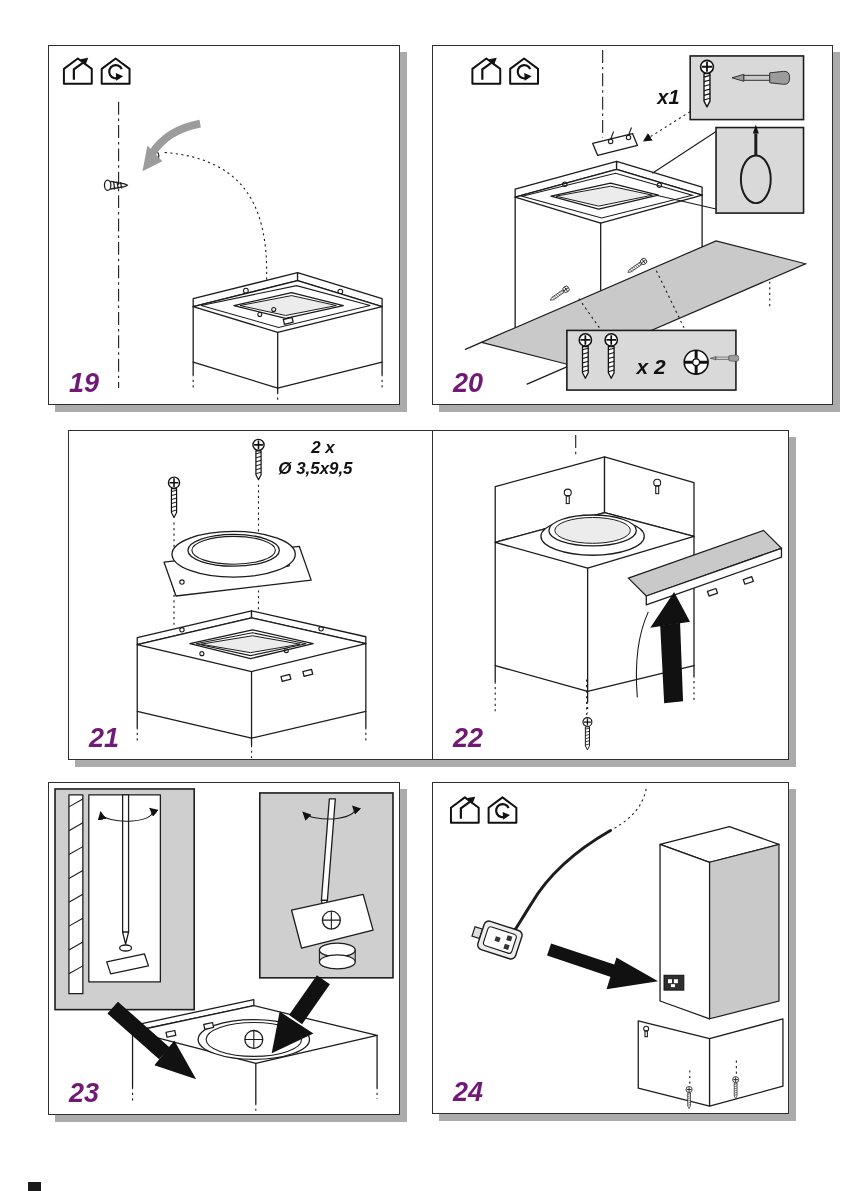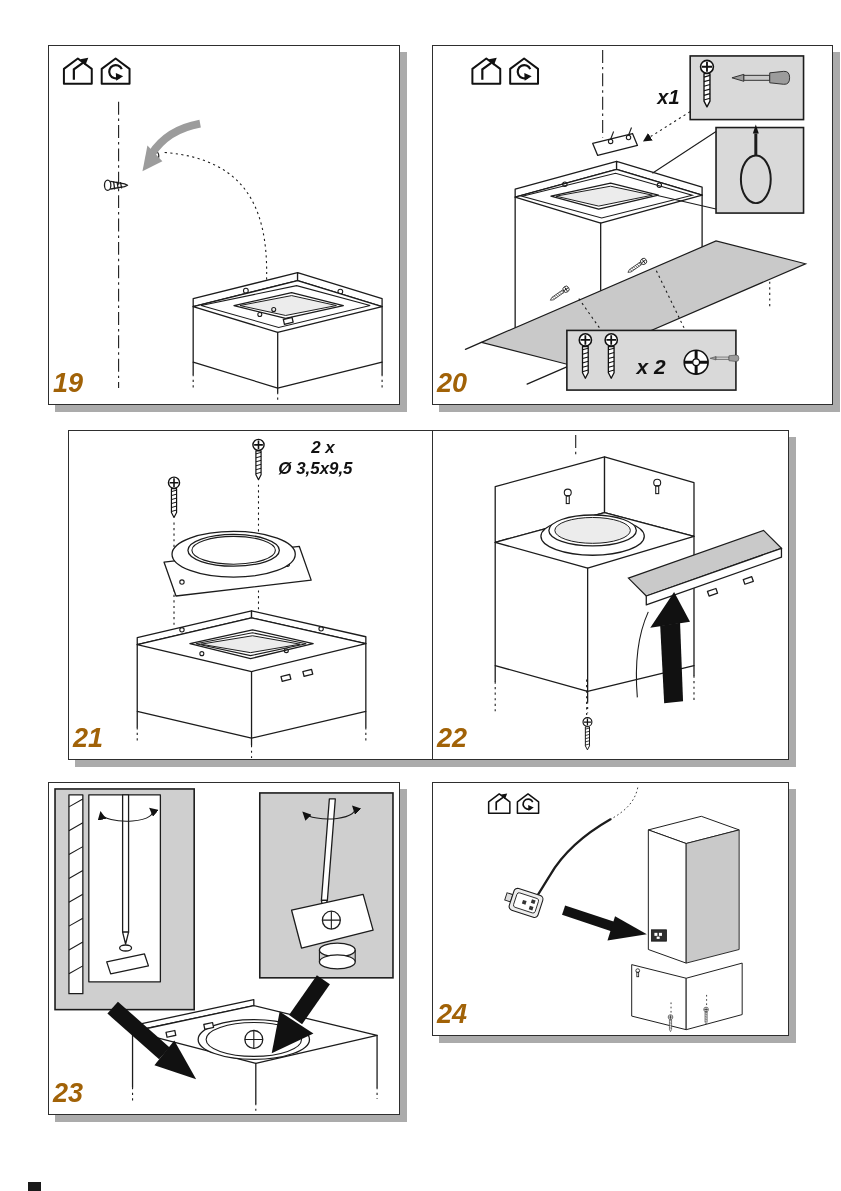--- a/index.html
+++ b/index.html
@@ -1,20 +1,20 @@
 <!DOCTYPE html>
 <html><head>
 <meta charset="utf-8">
 <style>
   * { margin:0; padding:0; box-sizing:border-box; }
   html,body { width:841px; height:1191px; }
   body { position:relative; background:#ffffff; font-family:"Liberation Sans", sans-serif; overflow:hidden; }
   .panel { position:absolute; background:#fff; border:1.6px solid #2e2e2e; box-shadow:7px 7px 0 #ababab; }
   .panel svg.art { position:absolute; left:0; top:0; width:100%; height:100%; }
-  .step-num { position:absolute; left:4px; bottom:5px; font-size:27px; font-weight:bold; font-style:italic; color:#a16207; }
+  .step-num { position:absolute; left:20px; bottom:5px; font-size:27px; font-weight:bold; font-style:italic; color:#701a75; }
   .page-mark { position:absolute; left:28px; top:1182px; width:13px; height:9px; background:#1a1a1a; }
   .ln  { fill:none; stroke:#1c1c1c; stroke-width:1.3; stroke-linecap:round; stroke-linejoin:round; }
   .lnp { fill:none; stroke:#1c1c1c; stroke-width:1.1; }
   .fw  { fill:#ffffff; stroke:#1c1c1c; stroke-width:1.3; stroke-linejoin:round; }
   .fe  { fill:#ececec; stroke:#1c1c1c; stroke-width:1; }
   .fg  { fill:#c9c9c9; stroke:#1c1c1c; stroke-width:1.2; }
   .fgl { fill:#d9d9d9; stroke:#1c1c1c; stroke-width:1.6; }
   .dd  { fill:none; stroke:#1c1c1c; stroke-width:1.1; stroke-dasharray:13 4 2.5 4; }
   .dot { fill:none; stroke:#1c1c1c; stroke-width:1.1; stroke-dasharray:2.2 3.4; }
   .blk { fill:#111; stroke:none; }
@@ -276,21 +276,21 @@
       <polygon class="blk" points="148,298 106,284 126,259"></polygon>
     </g>
     <g>
       <line x1="276" y1="198" x2="248" y2="238" stroke="#111" stroke-width="16"></line>
       <polygon class="blk" points="224,272 232,230 266,252"></polygon>
     </g>
   </svg>
   <div class="step-num">23</div>
 </section>
 
-<section class="panel" style="left:432px; top:782px; width:357px; height:254px;padding-left:16px;">
+<section class="panel" style="left:432px; top:782px; width:357px; height:332px;padding-left:16px;">
   <svg class="art" viewBox="0 0 356 333">
     <g>
       <use href="#house-duct" x="14" y="12"></use>
       <use href="#house-recirc" x="52" y="12"></use>
     </g>
     <g>
       <polygon class="fw" points="228,62 298,44 348,62 278,80"></polygon>
       <polygon class="fw" points="228,62 278,80 278,238 228,220"></polygon>
       <polygon class="fg" points="278,80 348,62 348,220 278,238"></polygon>
       <rect x="232" y="194" width="20" height="15" fill="#2e2e2e" stroke="#111"></rect>

